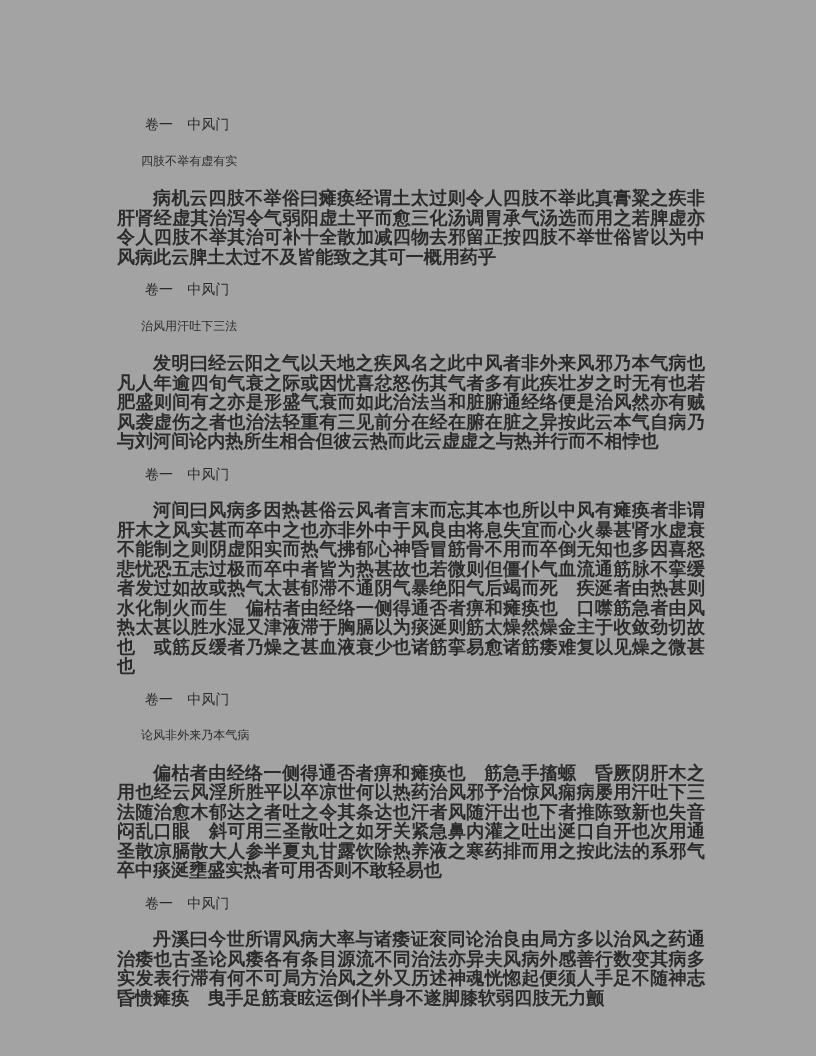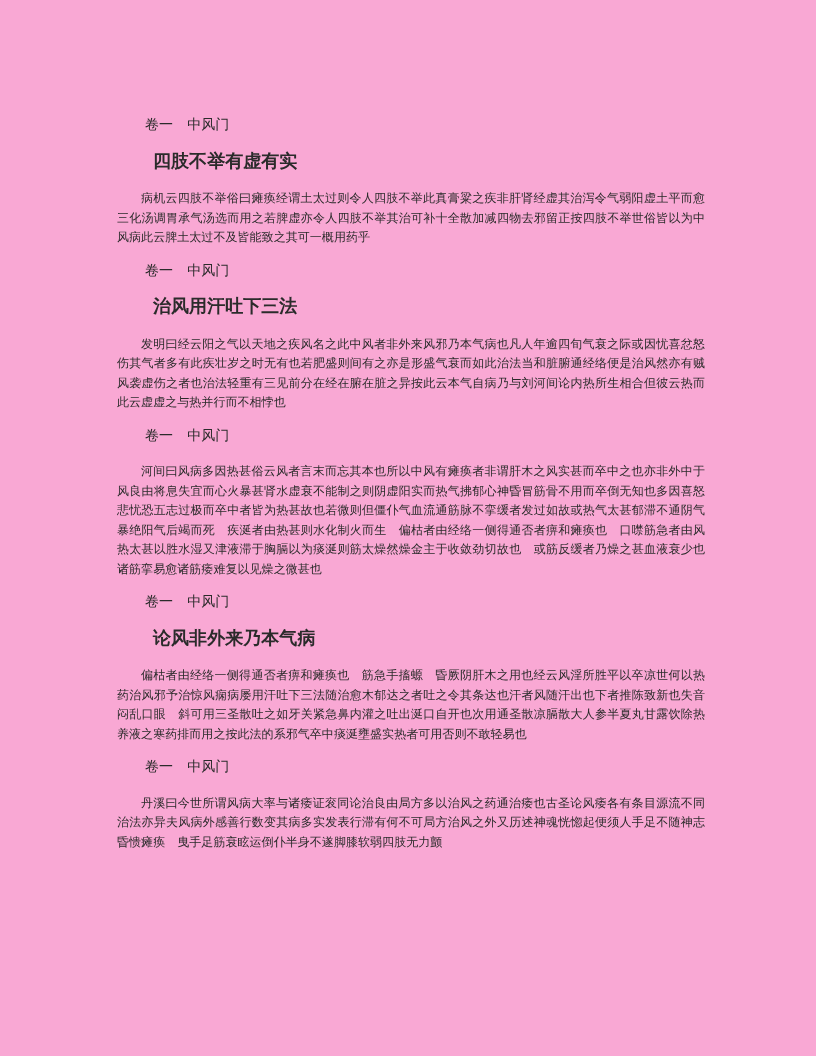--- a/index.html
+++ b/index.html
@@ -4,53 +4,54 @@
 <style>
   html, body {
     margin: 0;
     padding: 0;
     background: #ffffff;
   }
   .page {
     position: relative;
     width: 816px;
     height: 1056px;
-    background: #f9a8d4;
+    background: #a3a3a3;
     overflow: hidden;
     box-sizing: border-box;
     padding: 115px 111px 0 117px;
     font-family: "Liberation Serif", "DejaVu Serif", serif;
     color: #2b2b2b;
   }
   .content {
     width: 588px;
   }
   .chapter {
     font-size: 14px;
     line-height: 19.5px;
     text-indent: 2em;
     margin: 0 0 17px 0;
     letter-spacing: 0.05px;
   }
   .sec-title {
-    font-size: 18px;
+    font-size: 12px;
     line-height: 19.5px;
     text-indent: 2em;
     margin: 0 0 18px 0;
-    font-weight: bold;
+    font-weight: normal;
     letter-spacing: 0.05px;
   }
   .body-para {
-    font-size: 12px;
+    font-size: 18px;
     line-height: 19.5px;
     text-indent: 2em;
     margin: 0 0 13px 0;
     text-align: justify;
     letter-spacing: 0.05px;
     word-break: break-all;
+    font-weight: bold;
   }
 </style>
 </head>
 <body>
 
 <div class="page">
   <div class="content">
 
     <section>
       <p class="chapter">卷一　中风门</p>

